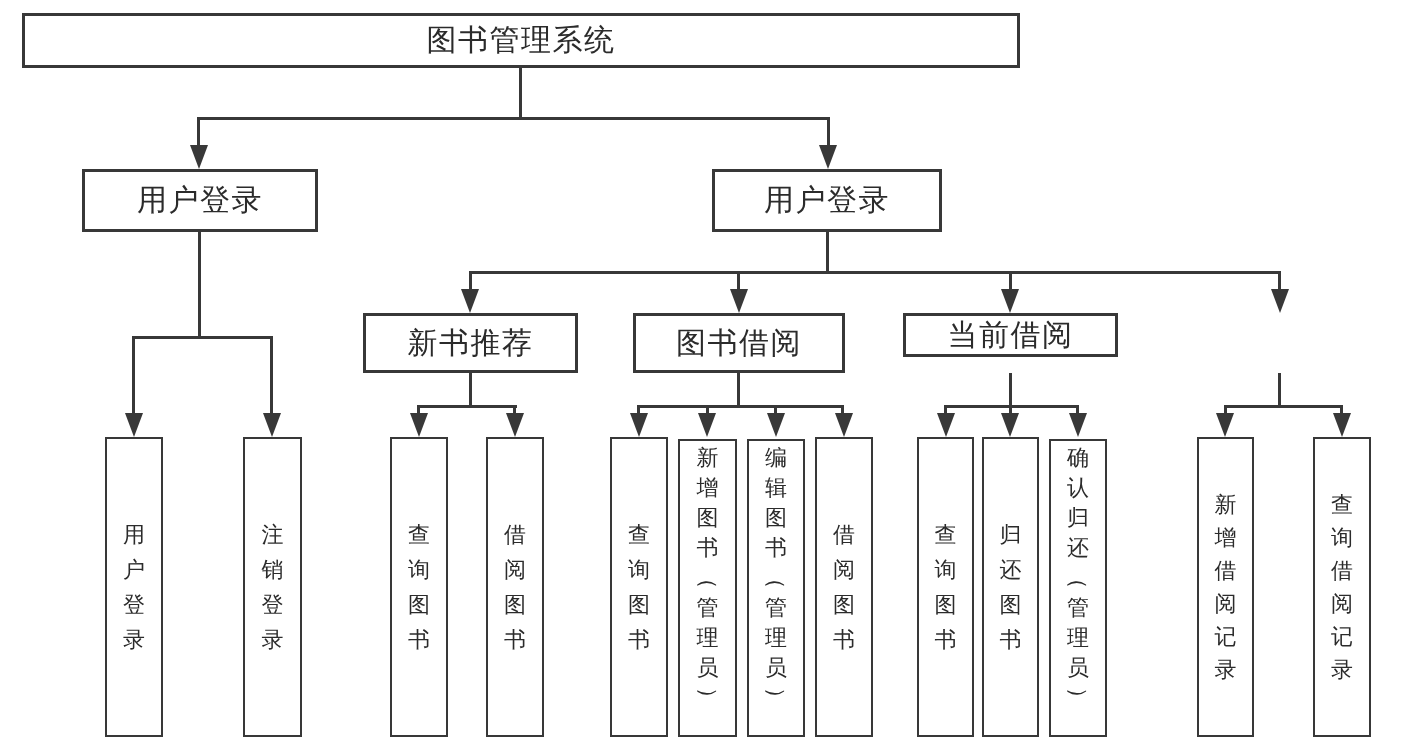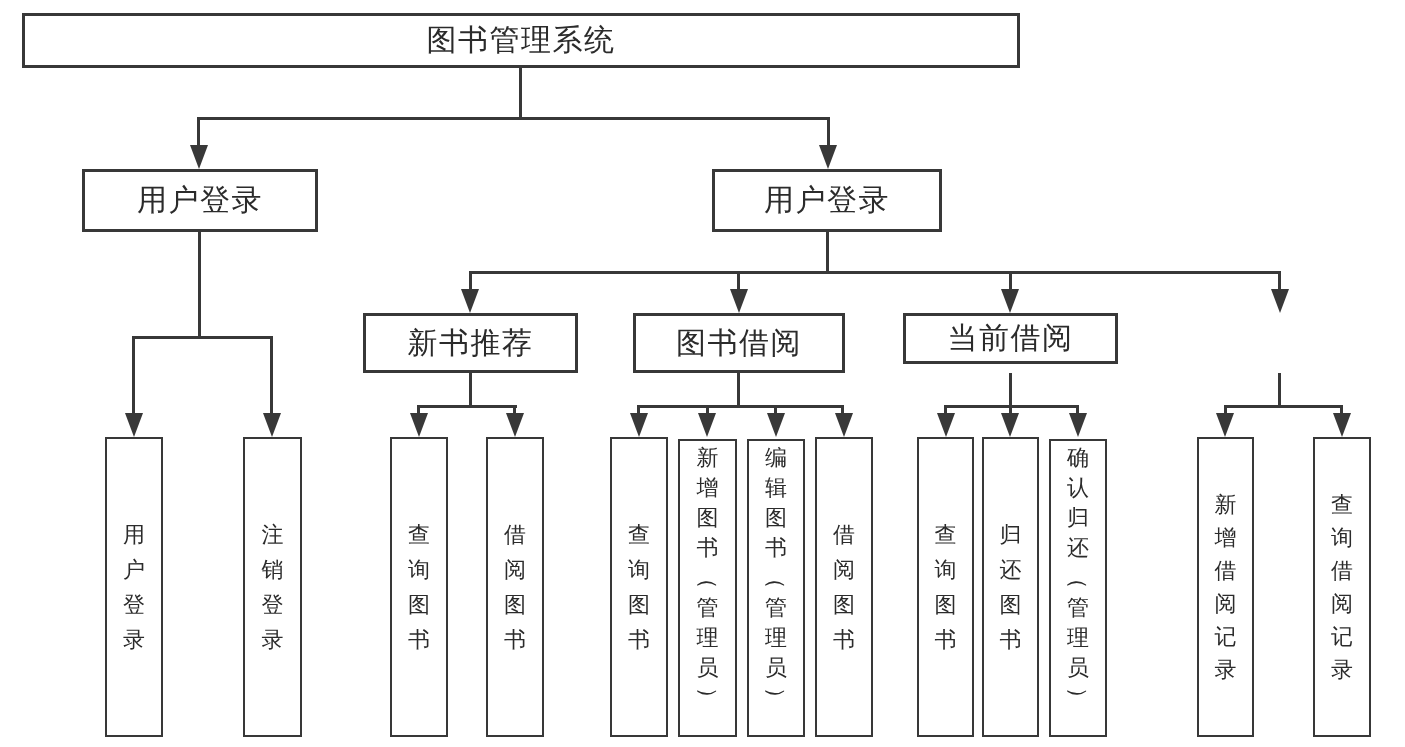--- a/index.html
+++ b/index.html
@@ -38,21 +38,21 @@
 
 <div class="stage">
 
   <div class="node" style="left:22px;top:13px;width:998px;height:55px">图书管理系统</div>
 
   <div class="node" style="left:82px;top:169px;width:236px;height:63px">用户登录</div>
   <div class="node" style="left:712px;top:169px;width:230px;height:63px">用户登录</div>
 
   <div class="node" style="left:633px;top:313px;width:212px;height:60px">图书借阅</div>
   <div class="node" style="left:363px;top:313px;width:215px;height:60px">新书推荐</div>
-  <div class="node" style="left:903px;top:313px;width:215px;height:51px">当前借阅</div>
+  <div class="node" style="left:903px;top:313px;width:215px;height:44px">当前借阅</div>
 
   <div class="node v" style="left: 105px; top: 437px; width: 58px; height: 300px; gap: 13px;">
       <span>用</span>
       <span>户</span>
       <span>登</span>
       <span>录</span>
     </div>
   <div class="node v" style="left: 243px; top: 437px; width: 59px; height: 300px; gap: 13px;">
       <span>注</span>
       <span>销</span>

